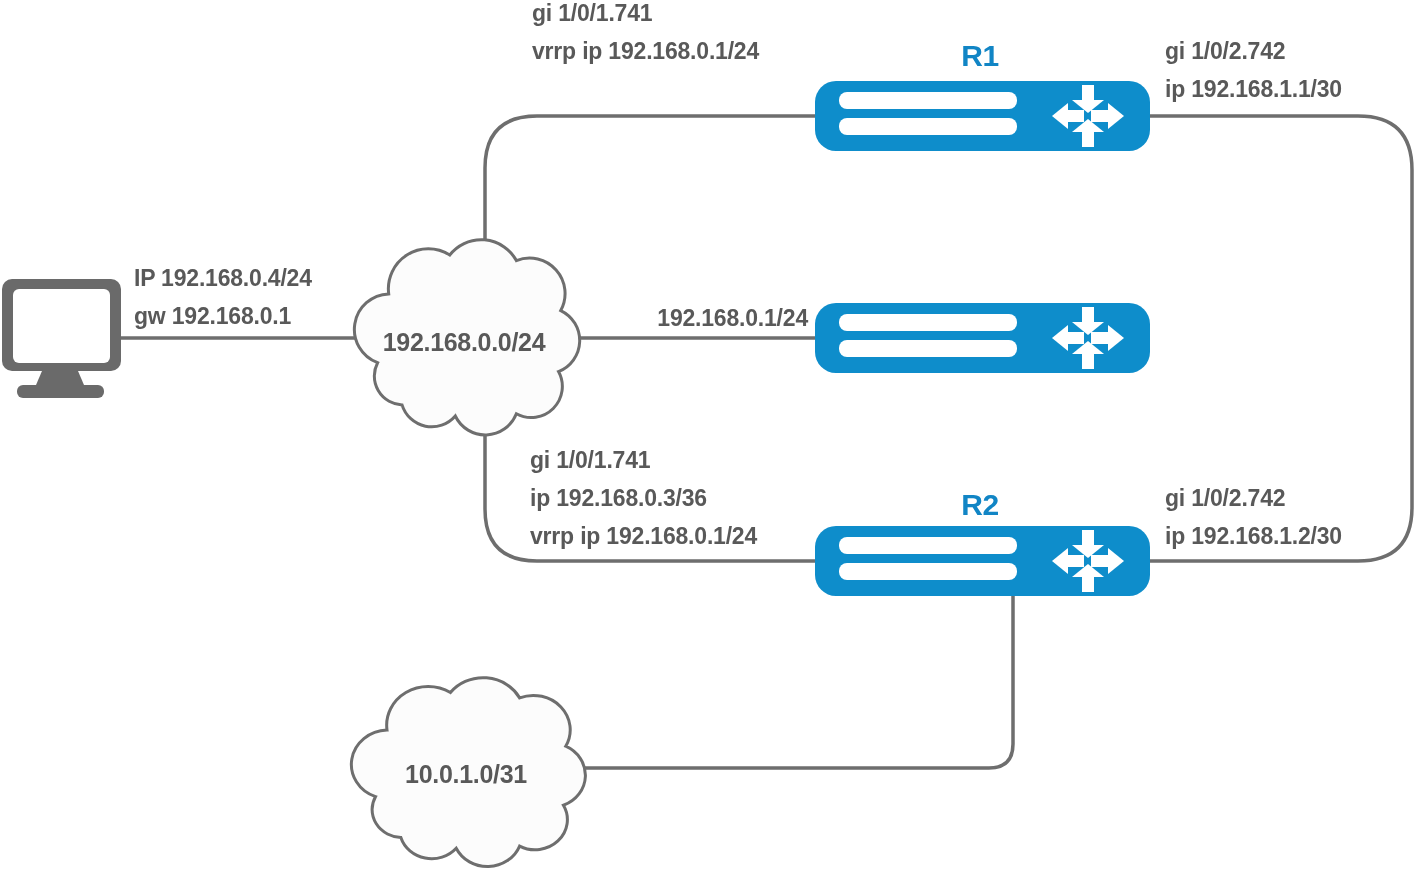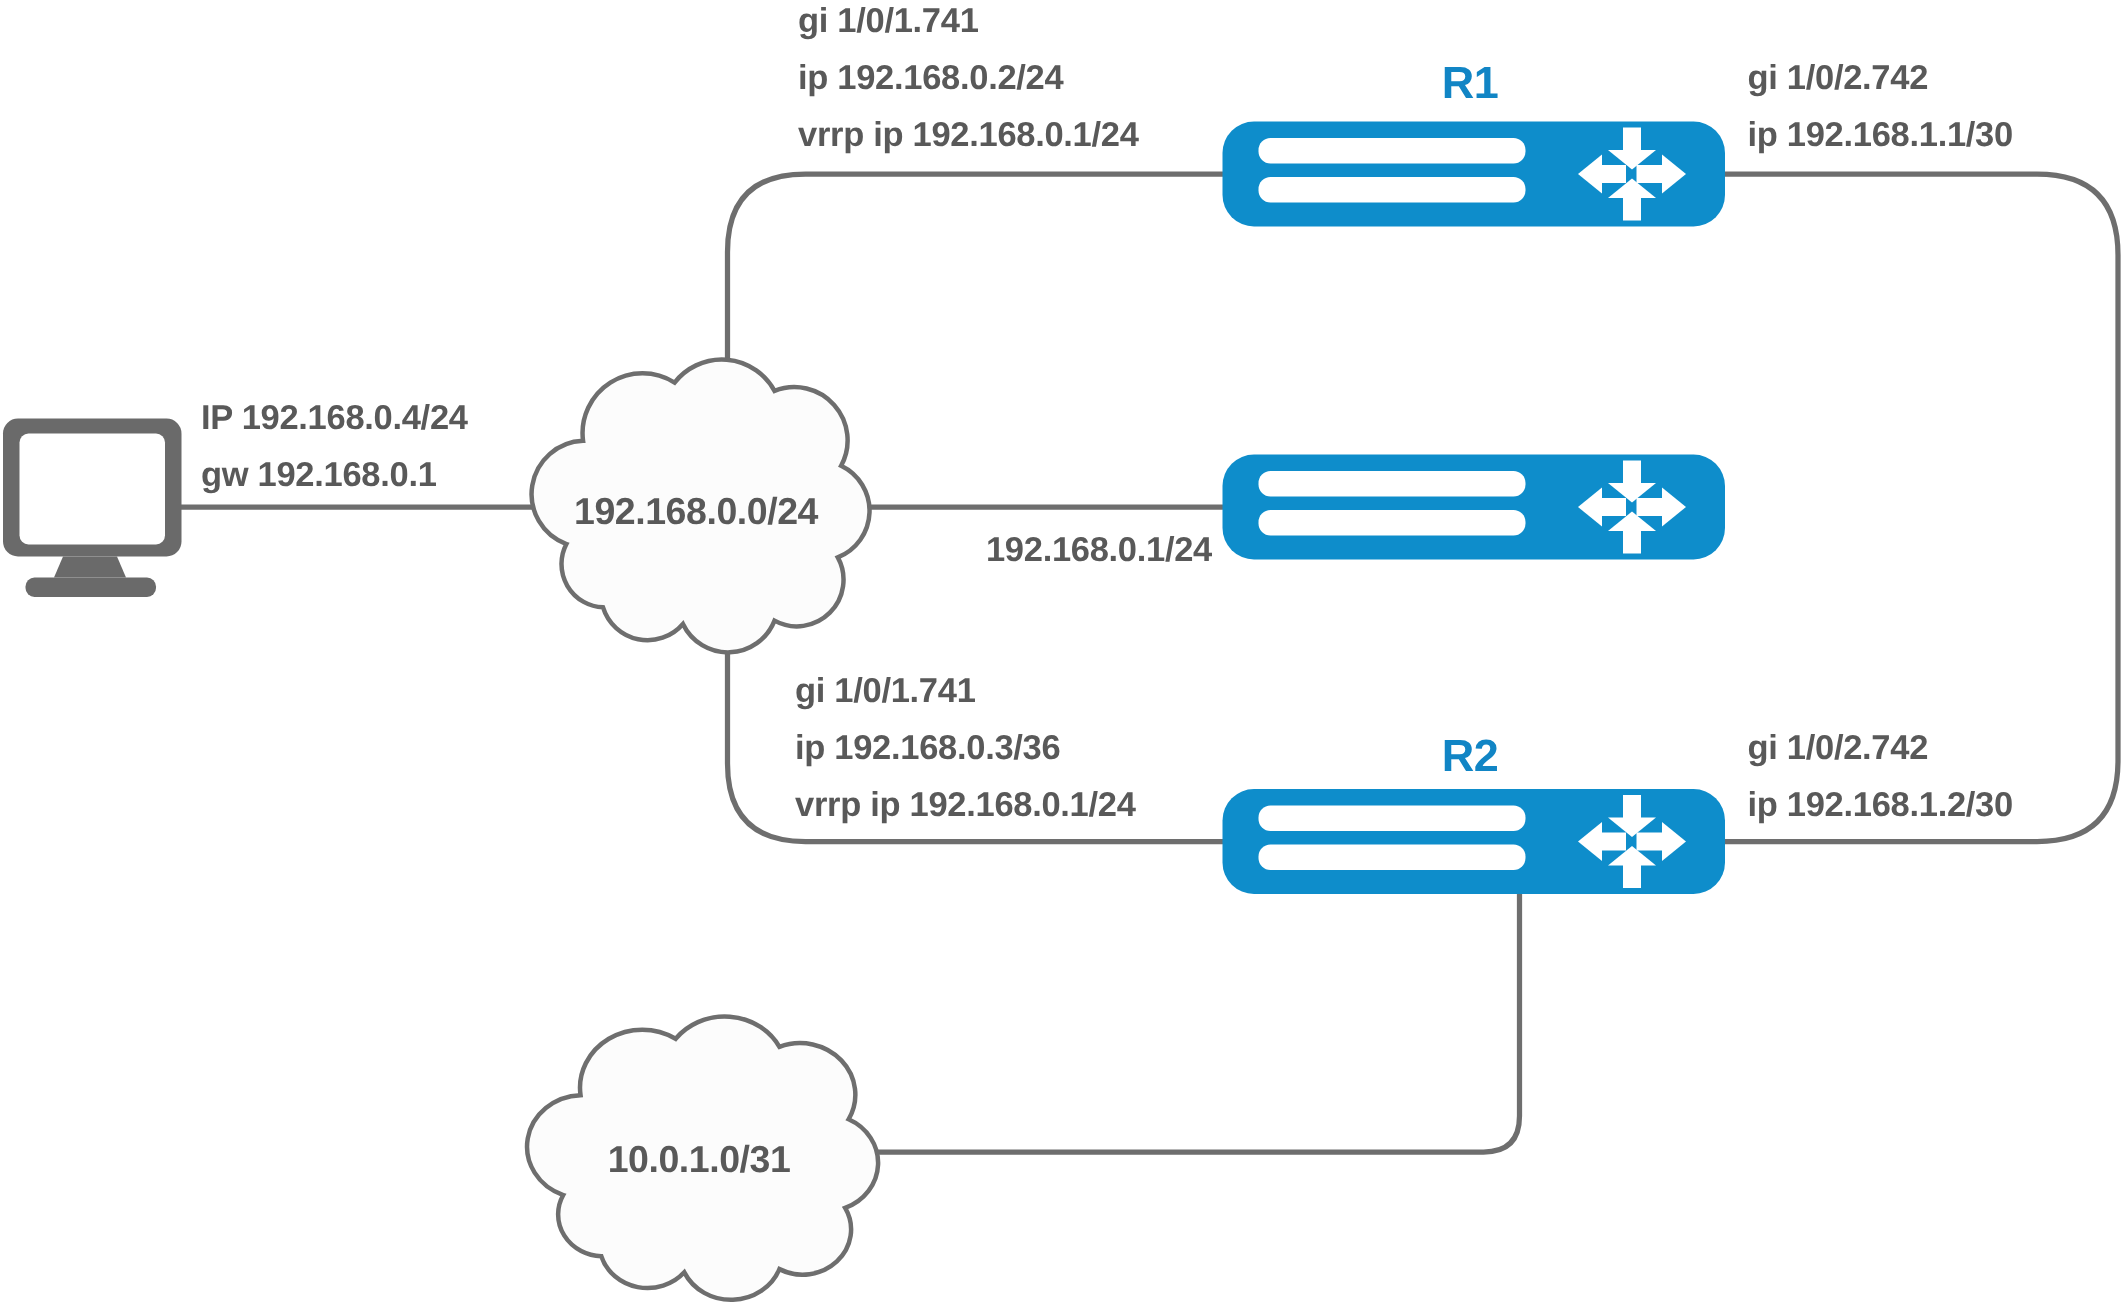--- a/index.html
+++ b/index.html
@@ -12,21 +12,21 @@
   .cloud{fill:var(--cloud-fill);stroke:var(--line-gray);stroke-width:3;vector-effect:non-scaling-stroke;}
   .rbody{fill:var(--accent-blue);}
   .rslot{fill:#ffffff;}
   .rarrow{fill:#ffffff;}
   .pcpart{fill:var(--icon-gray);}
   .pcscreen{fill:#ffffff;}
   .iflabel{
     position:absolute;font-weight:bold;font-size:23px;line-height:38px;
     color:var(--text-gray);letter-spacing:-0.2px;white-space:nowrap;
   }
-  .iflabel.right-align{text-align:right;margin-top:48px;}
+  .iflabel.right-align{text-align:right;}
   .devname{
     position:absolute;transform:translateX(-50%);font-weight:bold;font-size:30px;
     line-height:32px;color:var(--accent-blue-dark);white-space:nowrap;letter-spacing:-0.3px;
   }
   .cloudlabel{
     position:absolute;transform:translate(-50%,-50%);font-weight:bold;font-size:25px;
     color:var(--text-gray);white-space:nowrap;letter-spacing:-0.3px;text-align:right;
   }
 </style>
 </head>
@@ -95,21 +95,20 @@
     <g transform="translate(815,303)">
       <use href="#router"></use>
     </g>
     <g transform="translate(815,526)">
       <use href="#router"></use>
     </g>
   </svg>
 
   <div class="iflabel" style="left:532px;top:-6px">
     <div>gi 1/0/1.741</div>
-    <div>ip 192.168.0.2/24</div>
     <div>vrrp ip 192.168.0.1/24</div>
   </div>
 
   <div class="devname" style="left:980px;top:40px">R1</div>
 
   <div class="iflabel" style="left:1165px;top:32px">
     <div>gi 1/0/2.742</div>
     <div>ip 192.168.1.1/30</div>
   </div>
 

